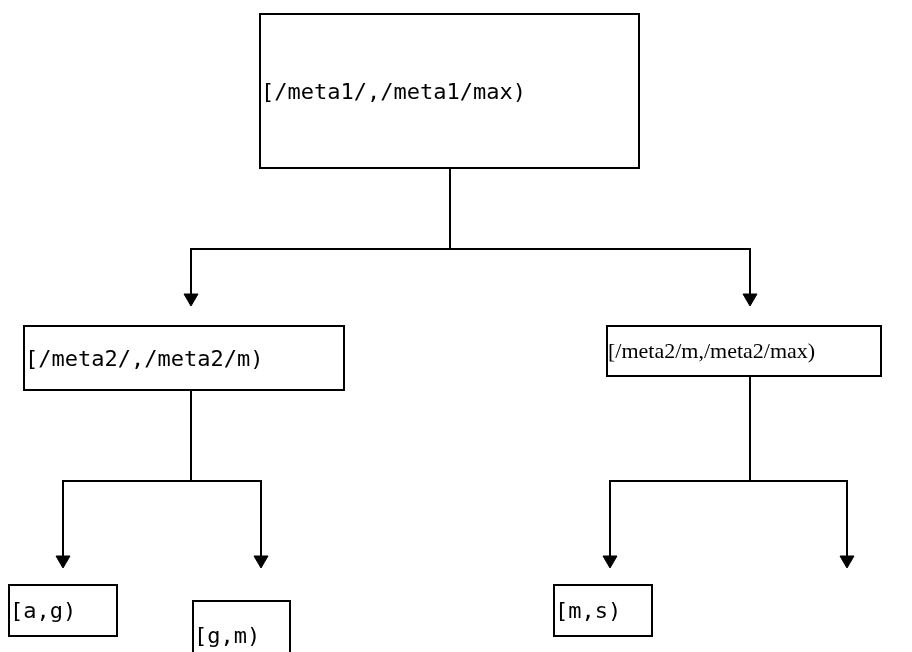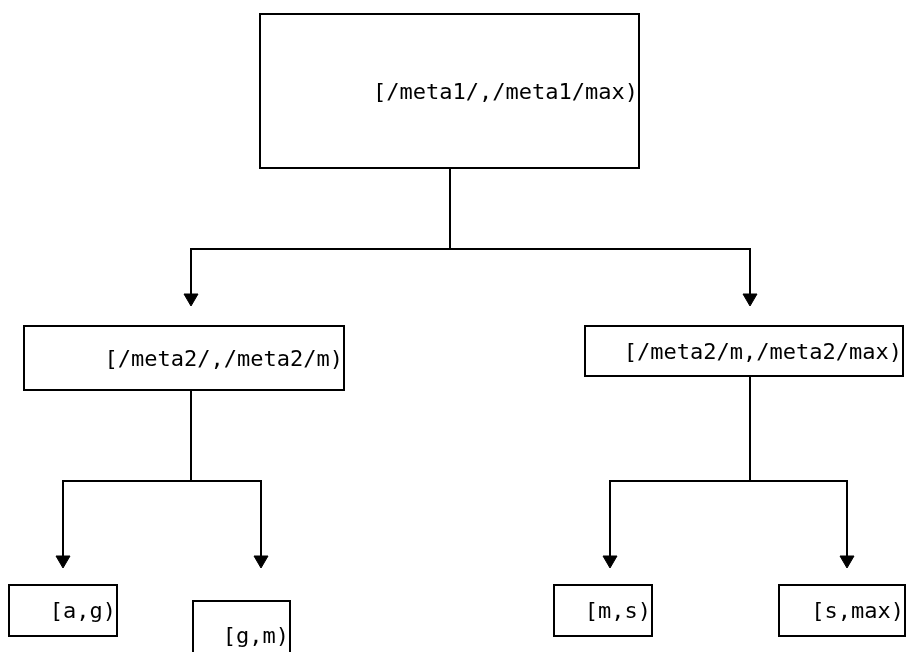--- a/index.html
+++ b/index.html
@@ -31,29 +31,29 @@
     stroke: #000000;
     stroke-width: 1;
   }
   .node {
     position: absolute;
     box-sizing: border-box;
     border: 2px solid #000000;
     background: #ffffff;
     display: flex;
     align-items: center;
-    justify-content: flex-end;
+    justify-content: flex-start;
     font-family: "DejaVu Sans Mono", "Liberation Mono", monospace;
     font-size: 22px;
     color: #000000;
     white-space: nowrap;
   }
   .node-root      { left: 259px; top: 13px;  width: 381px; height: 156px; }
   .node-left      { left: 23px;  top: 325px; width: 322px; height: 66px; }
-  .node-right     { left: 584px; top: 325px; width: 320px; height: 52px; }
+  .node-right     { left: 606px; top: 325px; width: 276px; height: 52px; font-family: Liberation Serif, serif; }
   .node-leaf-ag   { left: 8px;   top: 584px; width: 110px;  height: 53px; }
   .node-leaf-gm   { left: 192px; top: 584px; width: 99px;  height: 71px; margin-top: 16px; }
   .node-leaf-ms   { left: 553px; top: 584px; width: 100px; height: 53px; }
   .node-leaf-smax { left: 778px; top: 584px; width: 128px; height: 53px; }
 </style>
 </head>
 <body>
 
 <div class="canvas">
 
@@ -101,17 +101,14 @@
   </div>
 
   <div class="node node-leaf-gm">
     <span>[g,m)</span>
   </div>
 
   <div class="node node-leaf-ms">
     <span>[m,s)</span>
   </div>
 
-  <div class="node node-leaf-smax">
-    <span>[s,max)</span>
-  </div>
 
 </div>
 
 </body></html>

